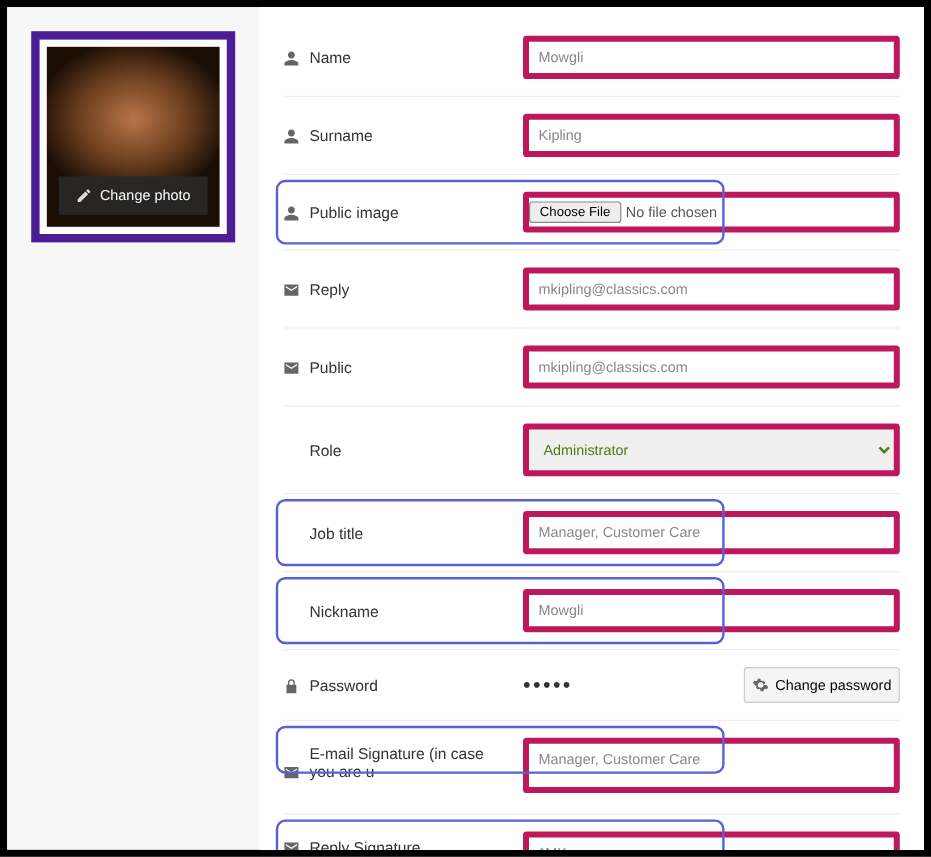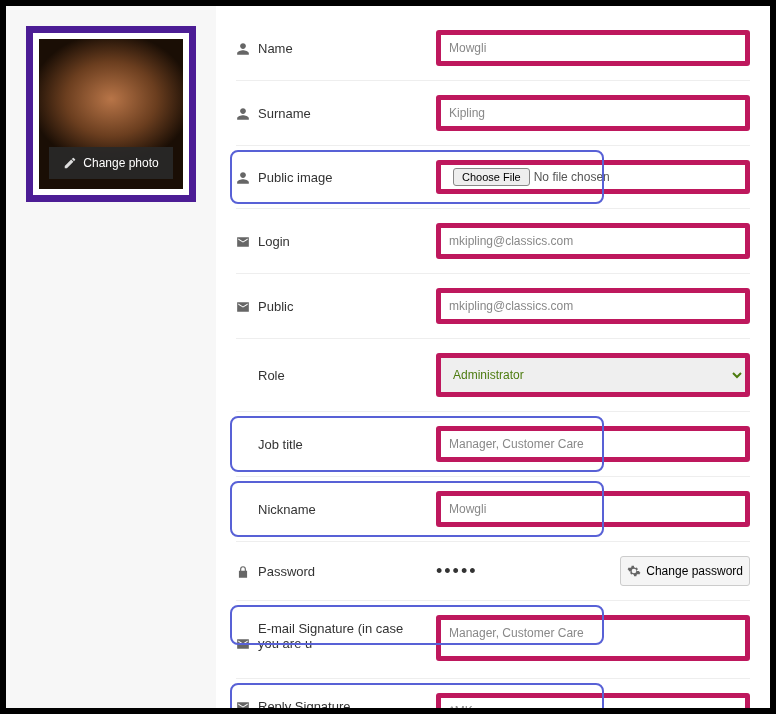--- a/index.html
+++ b/index.html
@@ -181,35 +181,35 @@
 
     <div class="row">
       <div class="hl" style="left:-6px; right:146px; top:4px; bottom:4px;"></div>
       <div class="lbl">
         <svg class="ic" viewBox="0 0 24 24">
             <path d="M12 12c2.7 0 5-2.3 5-5s-2.3-5-5-5-5 2.3-5 5 2.3 5 5 5zm0 2c-3.3 0-10 1.7-10 5v3h20v-3c0-3.3-6.7-5-10-5z"></path>
           </svg>
         <span>Public image</span>
       </div>
       <div class="field">
-        <div class="text-input" style="padding:3px 12px;">
+        <div class="text-input" style="padding:3px 0;">
           <div class="file-wrap">
             <button class="file-btn">Choose File</button>
             <span class="file-txt">No file chosen</span>
           </div>
         </div>
       </div>
     </div>
 
     <div class="row">
       <div class="lbl">
         <svg class="ic" viewBox="0 0 24 24">
             <path d="M2 4h20v16H2V4zm10 7L4 6v2l8 5 8-5V6l-8 5z"></path>
           </svg>
-        <span>Login</span>
+        <span>Reply</span>
       </div>
       <div class="field"><input class="text-input" value="mkipling@classics.com" style=""></div>
     </div>
 
     <div class="row">
       <div class="lbl">
         <svg class="ic" viewBox="0 0 24 24">
             <path d="M2 4h20v16H2V4zm10 7L4 6v2l8 5 8-5V6l-8 5z"></path>
           </svg>
         <span>Public</span>

